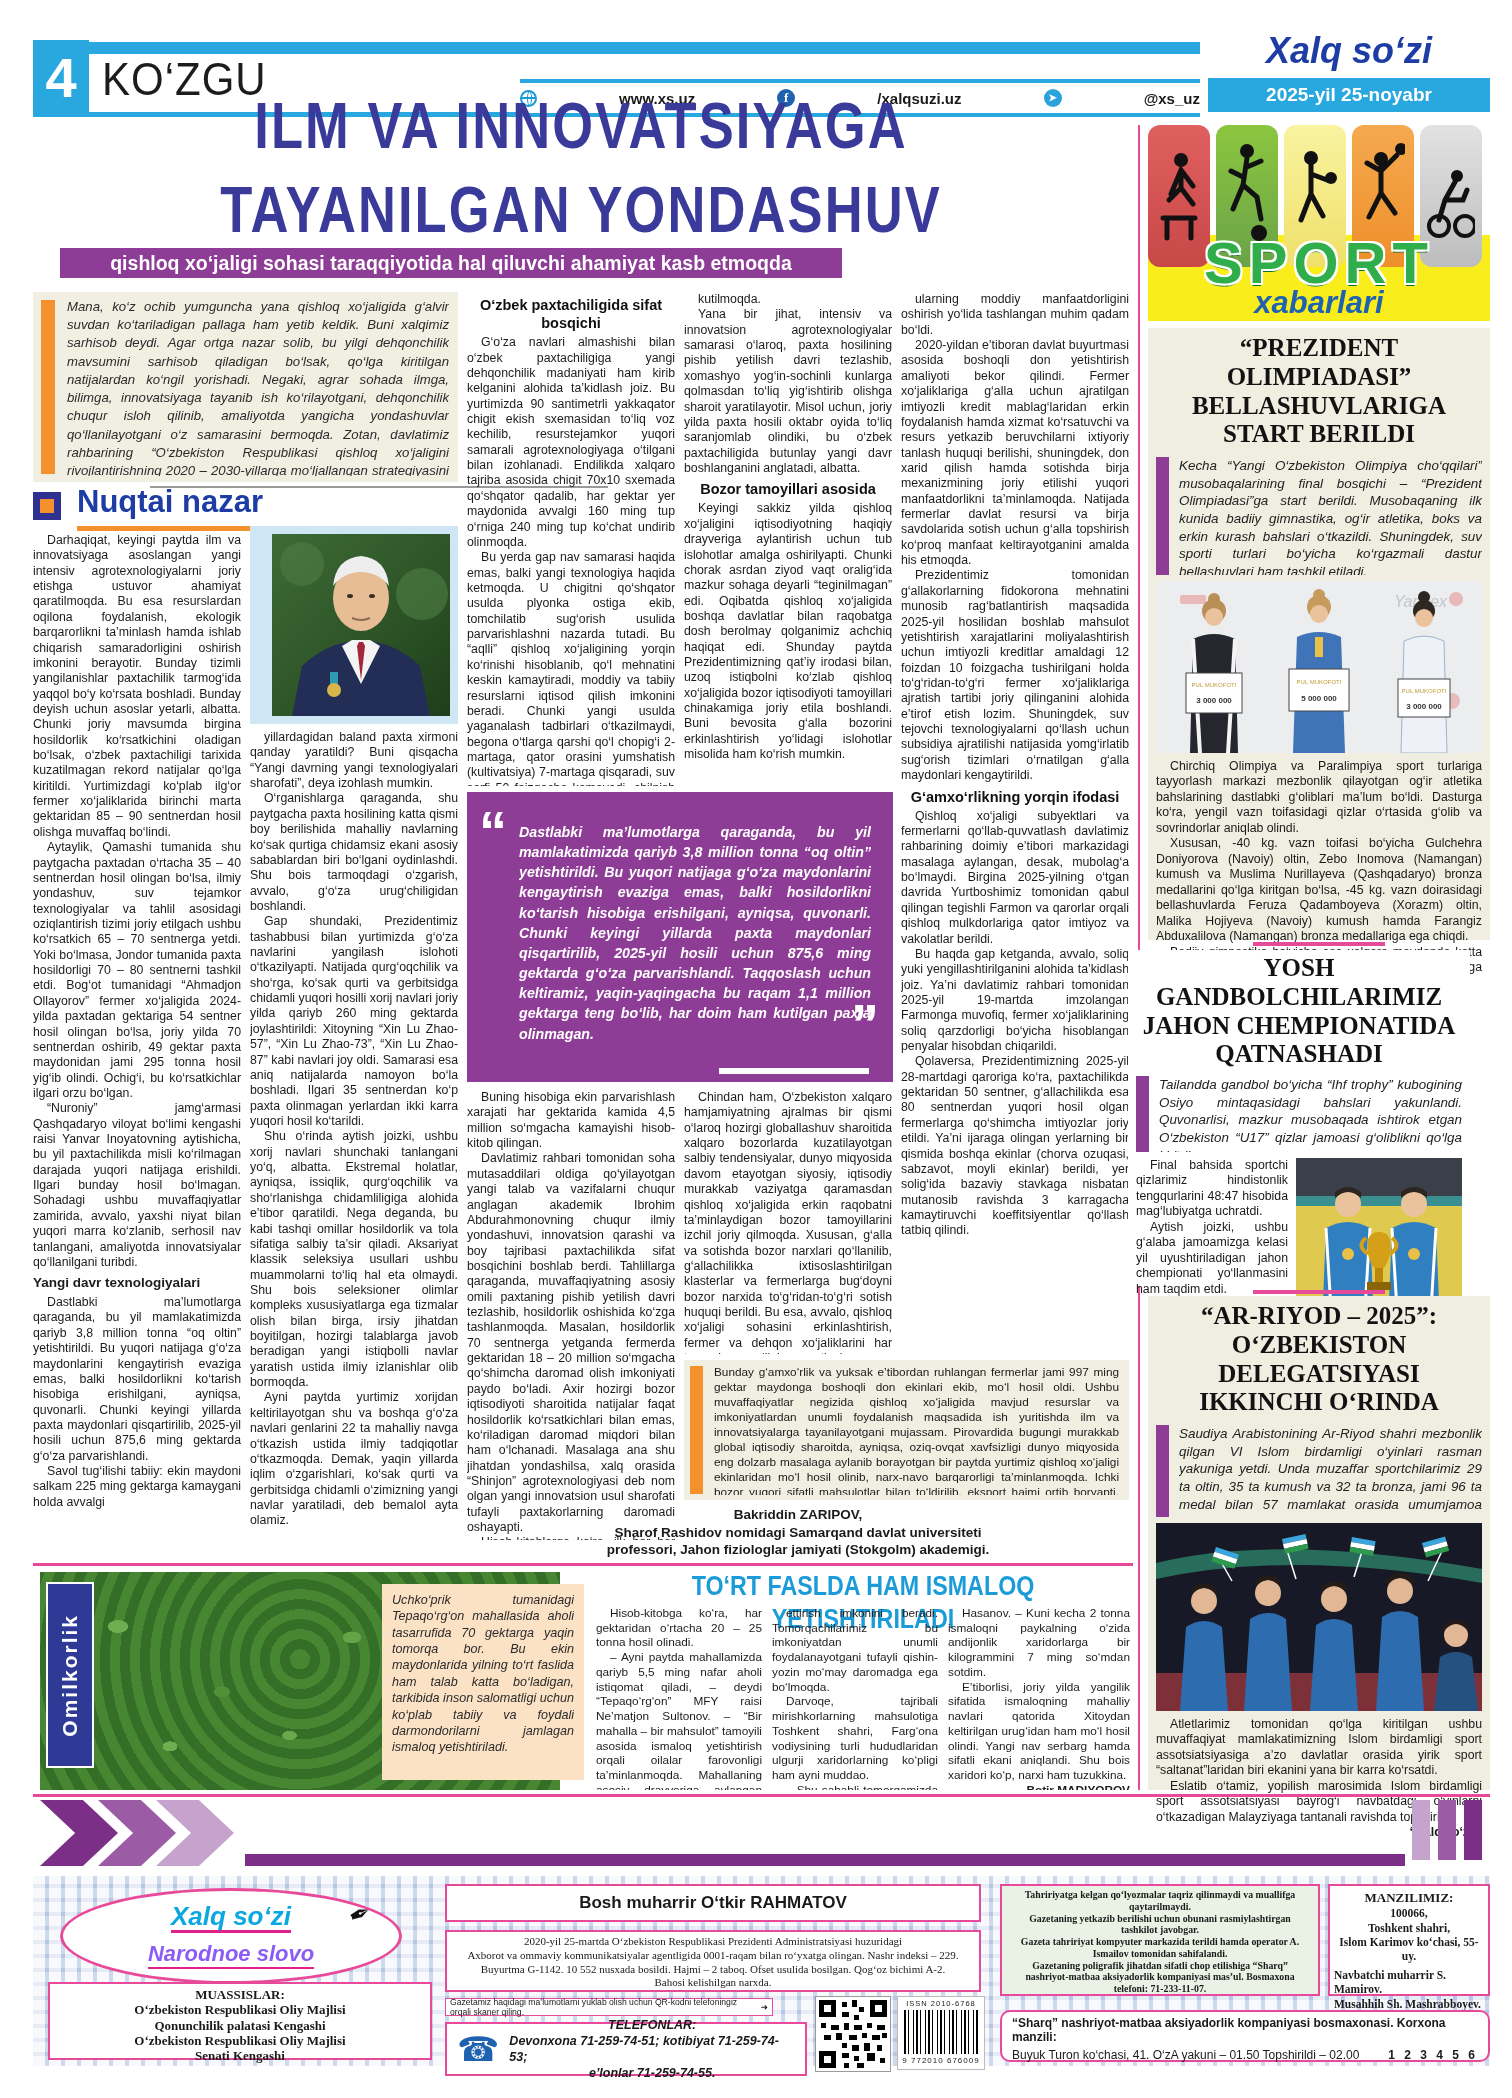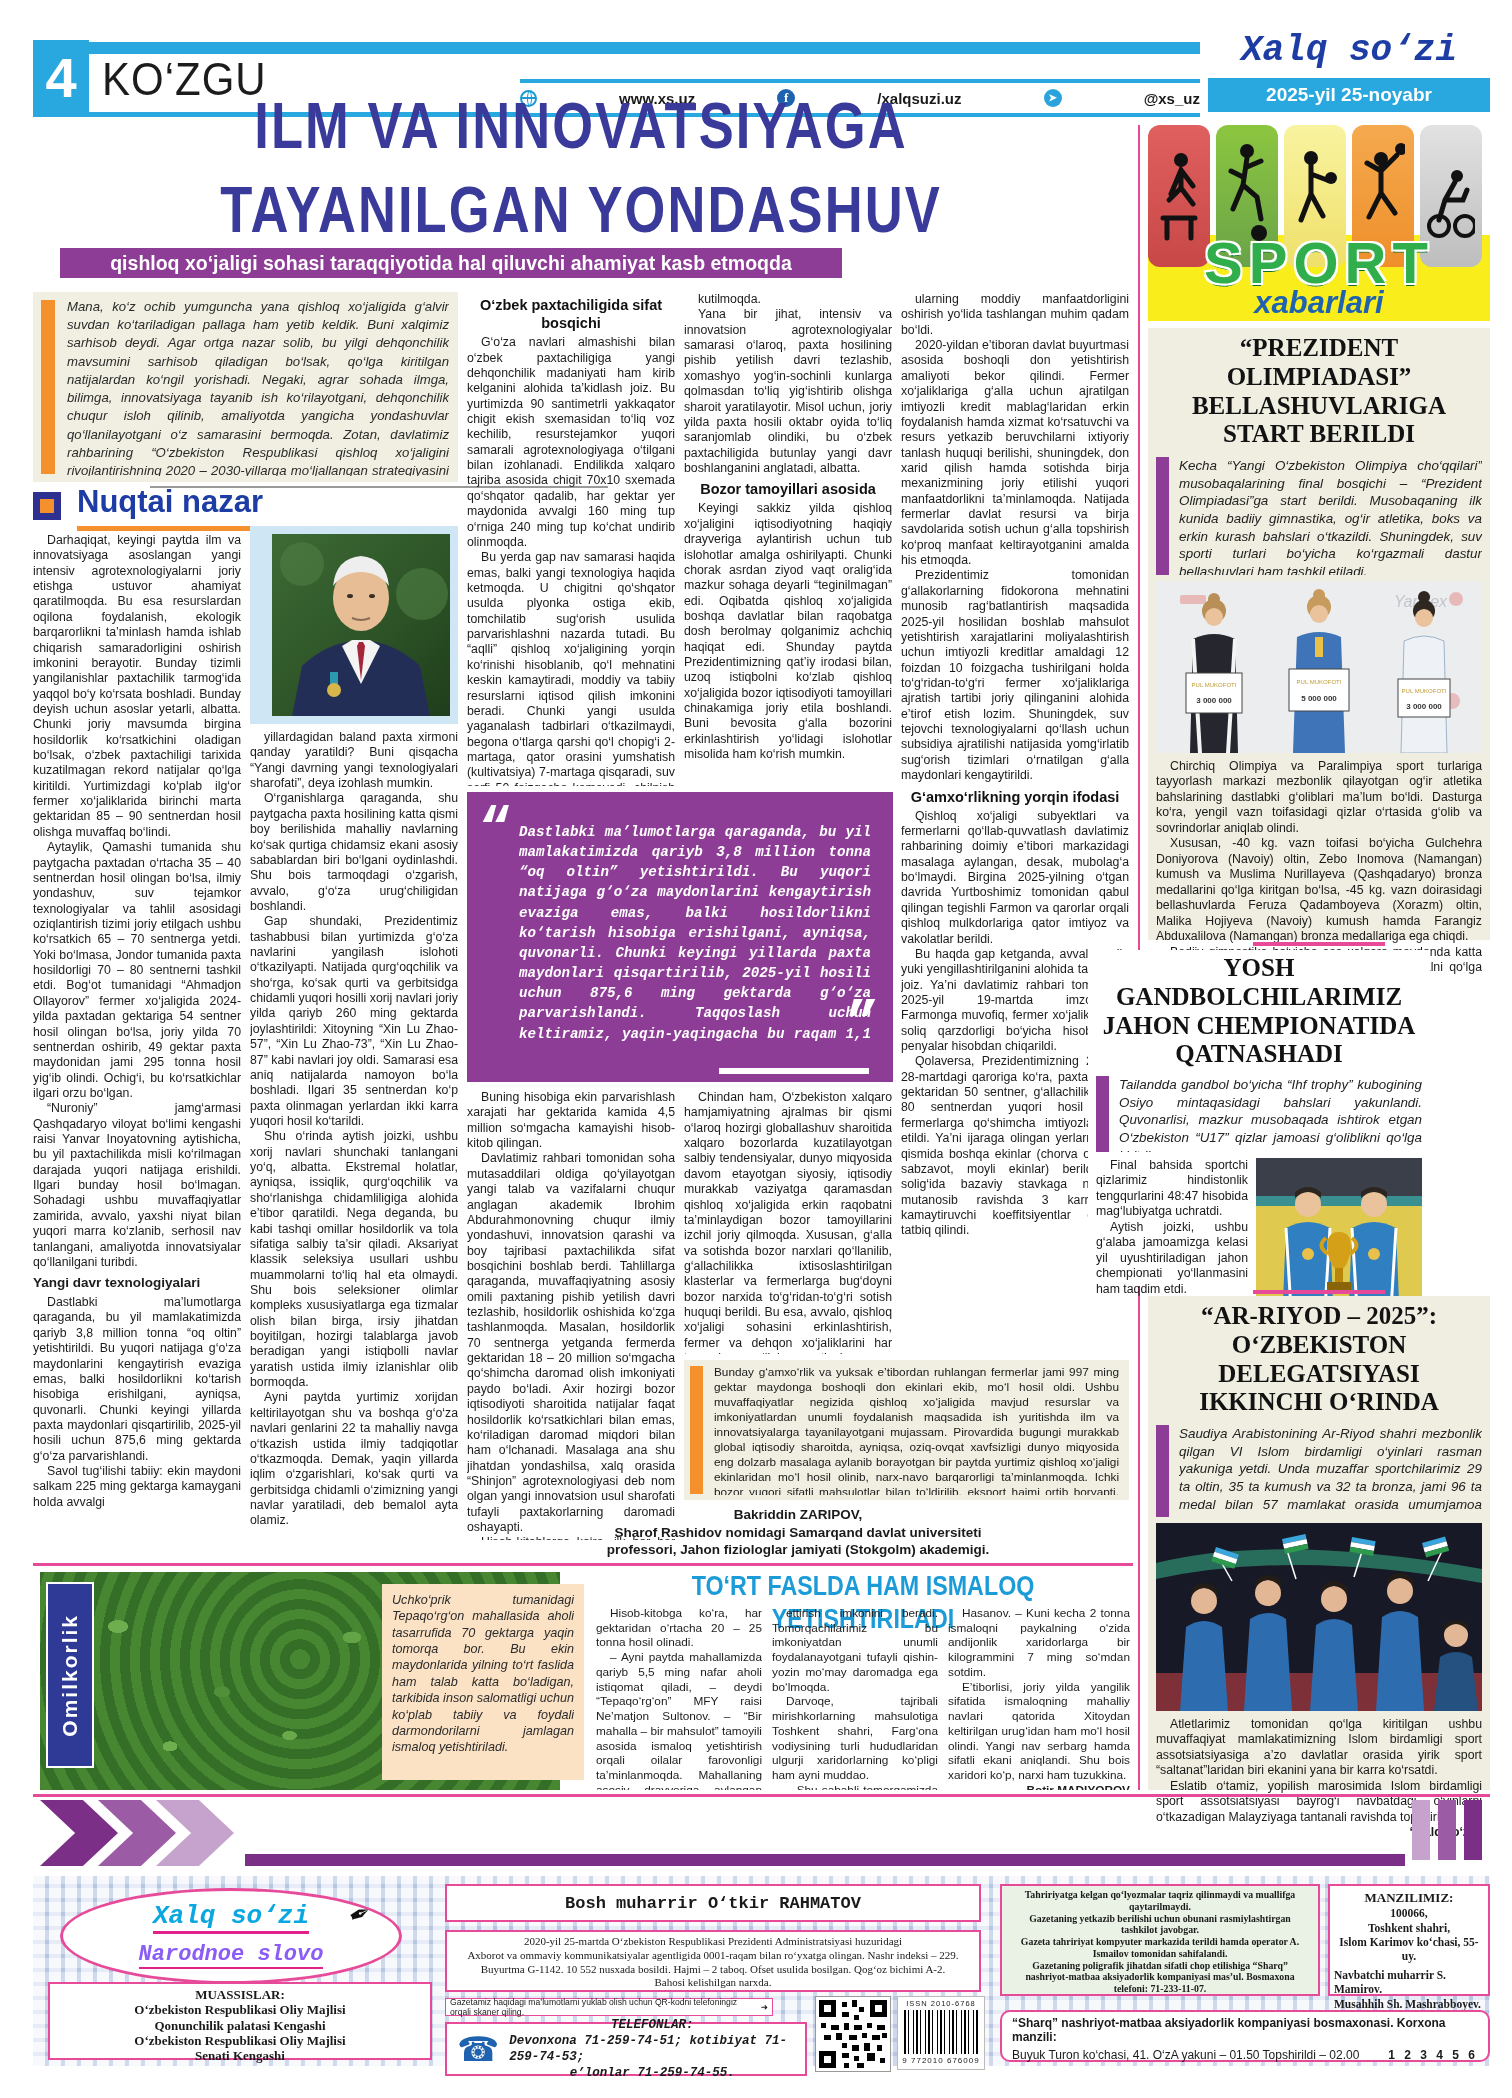--- a/index.html
+++ b/index.html
@@ -4,21 +4,21 @@
 <style>
   html,body{margin:0;padding:0;background:#fff;}
   .page{position:relative;width:1512px;height:2098px;background:#fff;overflow:hidden;
         font-family:"Liberation Sans",sans-serif;color:#1a1a1a;}
   .abs{position:absolute;}
   .cyan{background:#29a8df;}
   .bodytxt{font-size:12.3px;line-height:1.25;text-align:justify;overflow:hidden;color:#1c1c1c;}
   .bodytxt p{margin:0;text-indent:14px;}
   .colhead{font-weight:bold;font-size:14.5px;text-align:center;margin:4px 0 3px;color:#111;}
   .leaditalic{font-style:italic;font-size:13.2px;line-height:1.38;color:#2b2b2b;text-align:justify;}
-  .serif{font-family:Liberation Mono, monospace;}
+  .serif{font-family:Liberation Sans, sans-serif;}
   .sport-head{font-family:"Liberation Serif",serif;font-weight:bold;font-size:25px;line-height:1.15;
               text-align:center;color:#121212;}
   .sport-lead{display:flex;gap:10px;}
   .sport-lead .bar{flex:0 0 13px;background:#8e3d96;}
   .sport-lead .txt{font-style:italic;font-size:13.4px;line-height:1.32;text-align:justify;color:#222;}
   .sport-body{font-size:12.3px;line-height:1.26;text-align:justify;overflow:hidden;}
   .sport-body p{margin:0;text-indent:14px;}
   .divider{background:#e84a9a;height:4px;}
   .centerlist p{margin:0;text-indent:0;}
   .footbox{background:#fff;border:2px solid #e84a9a;box-sizing:border-box;}
@@ -278,21 +278,21 @@
       <div>
           <p>Chirchiq Olimpiya va Paralimpiya sport turlariga tayyorlash markazi mezbonlik qilayotgan og‘ir atletika bahslarining dastlabki g‘oliblari ma’lum bo‘ldi. Dasturga ko‘ra, yengil vazn toifasidagi qizlar o‘rtasida g‘olib va sovrindorlar aniqlab olindi.</p>
           <p>Xususan, -40 kg. vazn toifasi bo‘yicha Gulchehra Doniyorova (Navoiy) oltin, Zebo Inomova (Namangan) kumush va Muslima Nurillayeva (Qashqadaryo) bronza medallarini qo‘lga kiritgan bo‘lsa, -45 kg. vazn doirasidagi bellashuvlarda Feruza Qadamboyeva (Xorazm) oltin, Malika Hojiyeva (Navoiy) kumush hamda Farangiz Abduxalilova (Namangan) bronza medallariga ega chiqdi.</p>
           <p>Badiiy gimnastika bo‘yicha esa xalqaro maydonda katta tajribaga ega bo‘lgan Natalya Usova oltin medalni qo‘lga kiritdi.</p>
         </div>
     </div>
   </div>
 
   <div class="abs divider" style="left:1253px;top:942px;width:132px;"></div>
 
-  <div class="abs" style="left:1088px;top:950px;width:342px;height:336px;background:#fff;box-sizing:border-box;padding:4px 8px;">
+  <div class="abs" style="left:1128px;top:950px;width:342px;height:336px;background:#fff;box-sizing:border-box;padding:4px 8px;">
     <div class="sport-head">YOSH GANDBOLCHILARIMIZ JAHON CHEMPIONATIDA QATNASHADI</div>
     <div class="sport-lead" style="margin-top:7px;height:76px;">
       <div class="bar"></div>
       <div class="txt" style="overflow:hidden;">Tailandda gandbol bo‘yicha “Ihf trophy” kubogining Osiyo mintaqasidagi bahslari yakunlandi. Quvonarlisi, mazkur musobaqada ishtirok etgan O‘zbekiston “U17” qizlar jamoasi g‘oliblikni qo‘lga kiritdi.</div>
     </div>
     <div style="display:flex;gap:8px;margin-top:6px;">
       <div class="sport-body" style="width:152px;height:168px;">
         <div>
             <p>Final bahsida sportchi qizlarimiz hindistonlik tengqurlarini 48:47 hisobida mag‘lubiyatga uchratdi.</p>
             <p>Aytish joizki, ushbu g‘alaba jamoamizga kelasi yil uyushtiriladigan jahon chempionati yo‘llanmasini ham taqdim etdi.</p>

